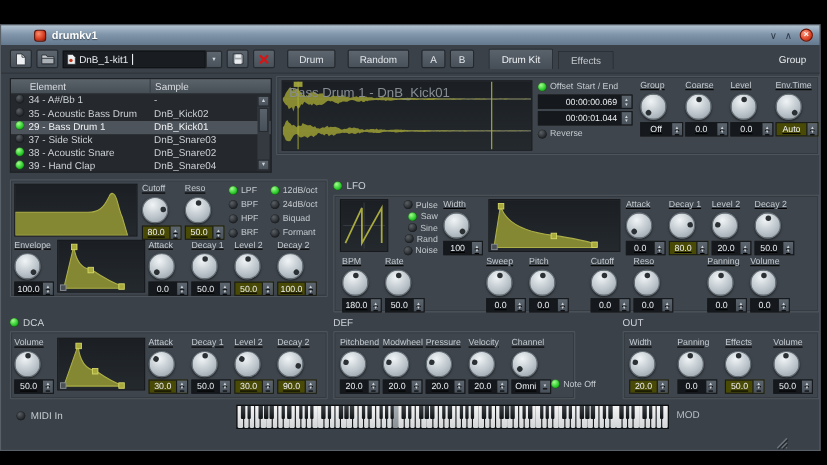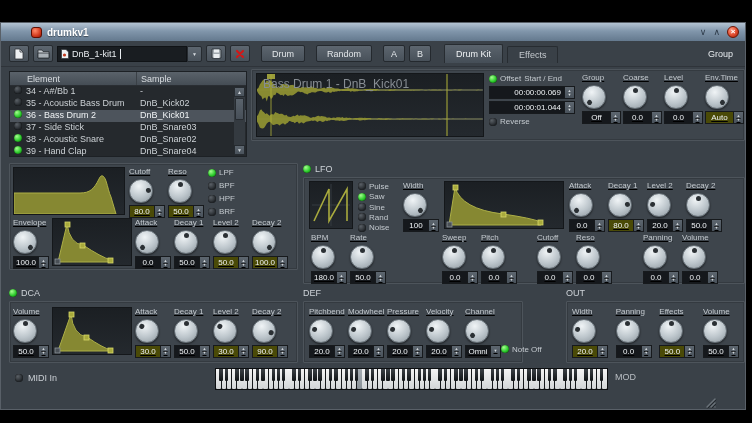--- a/index.html
+++ b/index.html
@@ -203,21 +203,21 @@
             <div class="ecol1">34 - A#/Bb 1</div>
             <div class="ecol2">-</div>
           </div>
           <div class="erow">
             <span class="led sm eled"></span>
             <div class="ecol1">35 - Acoustic Bass Drum</div>
             <div class="ecol2">DnB_Kick02</div>
           </div>
           <div class="erow sel">
             <span class="led sm eled on"></span>
-            <div class="ecol1">36 - Bass Drum 2</div>
+            <div class="ecol1">29 - Bass Drum 1</div>
             <div class="ecol2">DnB_Kick01</div>
           </div>
           <div class="erow">
             <span class="led sm eled"></span>
             <div class="ecol1">37 - Side Stick</div>
             <div class="ecol2">DnB_Snare03</div>
           </div>
           <div class="erow">
             <span class="led sm eled on"></span>
             <div class="ecol1">38 - Acoustic Snare</div>
@@ -380,20 +380,38 @@
               </div>
               <div class="radio">
                 <span class="led sm"></span>
                 <span>HPF</span>
               </div>
               <div class="radio">
                 <span class="led sm"></span>
                 <span>BRF</span>
               </div>
             </div>
+          <div class="radiocol" style="width:48px; height:50px;">
+              <div class="radio">
+                <span class="led sm on"></span>
+                <span>12dB/oct</span>
+              </div>
+              <div class="radio">
+                <span class="led sm"></span>
+                <span>24dB/oct</span>
+              </div>
+              <div class="radio">
+                <span class="led sm"></span>
+                <span>Biquad</span>
+              </div>
+              <div class="radio">
+                <span class="led sm"></span>
+                <span>Formant</span>
+              </div>
+            </div>
         </div>
         <div class="krow" style="gap:3px;">
           <div class="kgroup">
               <div class="kcell">
                 <div class="klabel">Envelope</div>
                 <div class="knob" style="--a: 135deg;">
                   <i class="kdot"></i>
                 </div>
                 <div class="kval">
                   <span class="knum">100.0</span>
@@ -478,21 +496,21 @@
         </div>
       <div class="gbox" style="padding:3px 5px; height:107px; display:flex; flex-direction:column; justify-content:space-between;">
         <div class="krow" style="gap:5px;">
           <div class="display" style="width:44px; height:48px;">
             <svg width="42" height="46" viewBox="0 0 42 46">
               <line x1="2" y1="23" x2="40" y2="23" stroke="#343a40" stroke-width="1"></line>
               <line x1="21" y1="2" x2="21" y2="44" stroke="#343a40" stroke-width="1"></line>
               <polyline points="4,39 19,7 19,39 37,7 37,39" fill="none" stroke="#a9ab3e" stroke-width="1.6"></polyline>
             </svg>
           </div>
-          <div class="radiocol" style="width:40px; height:52px;">
+          <div class="radiocol" style="width:40px; height:52px;align-items:flex-end;">
               <div class="radio">
                 <span class="led sm"></span>
                 <span>Pulse</span>
               </div>
               <div class="radio">
                 <span class="led sm on"></span>
                 <span>Saw</span>
               </div>
               <div class="radio">
                 <span class="led sm"></span>

